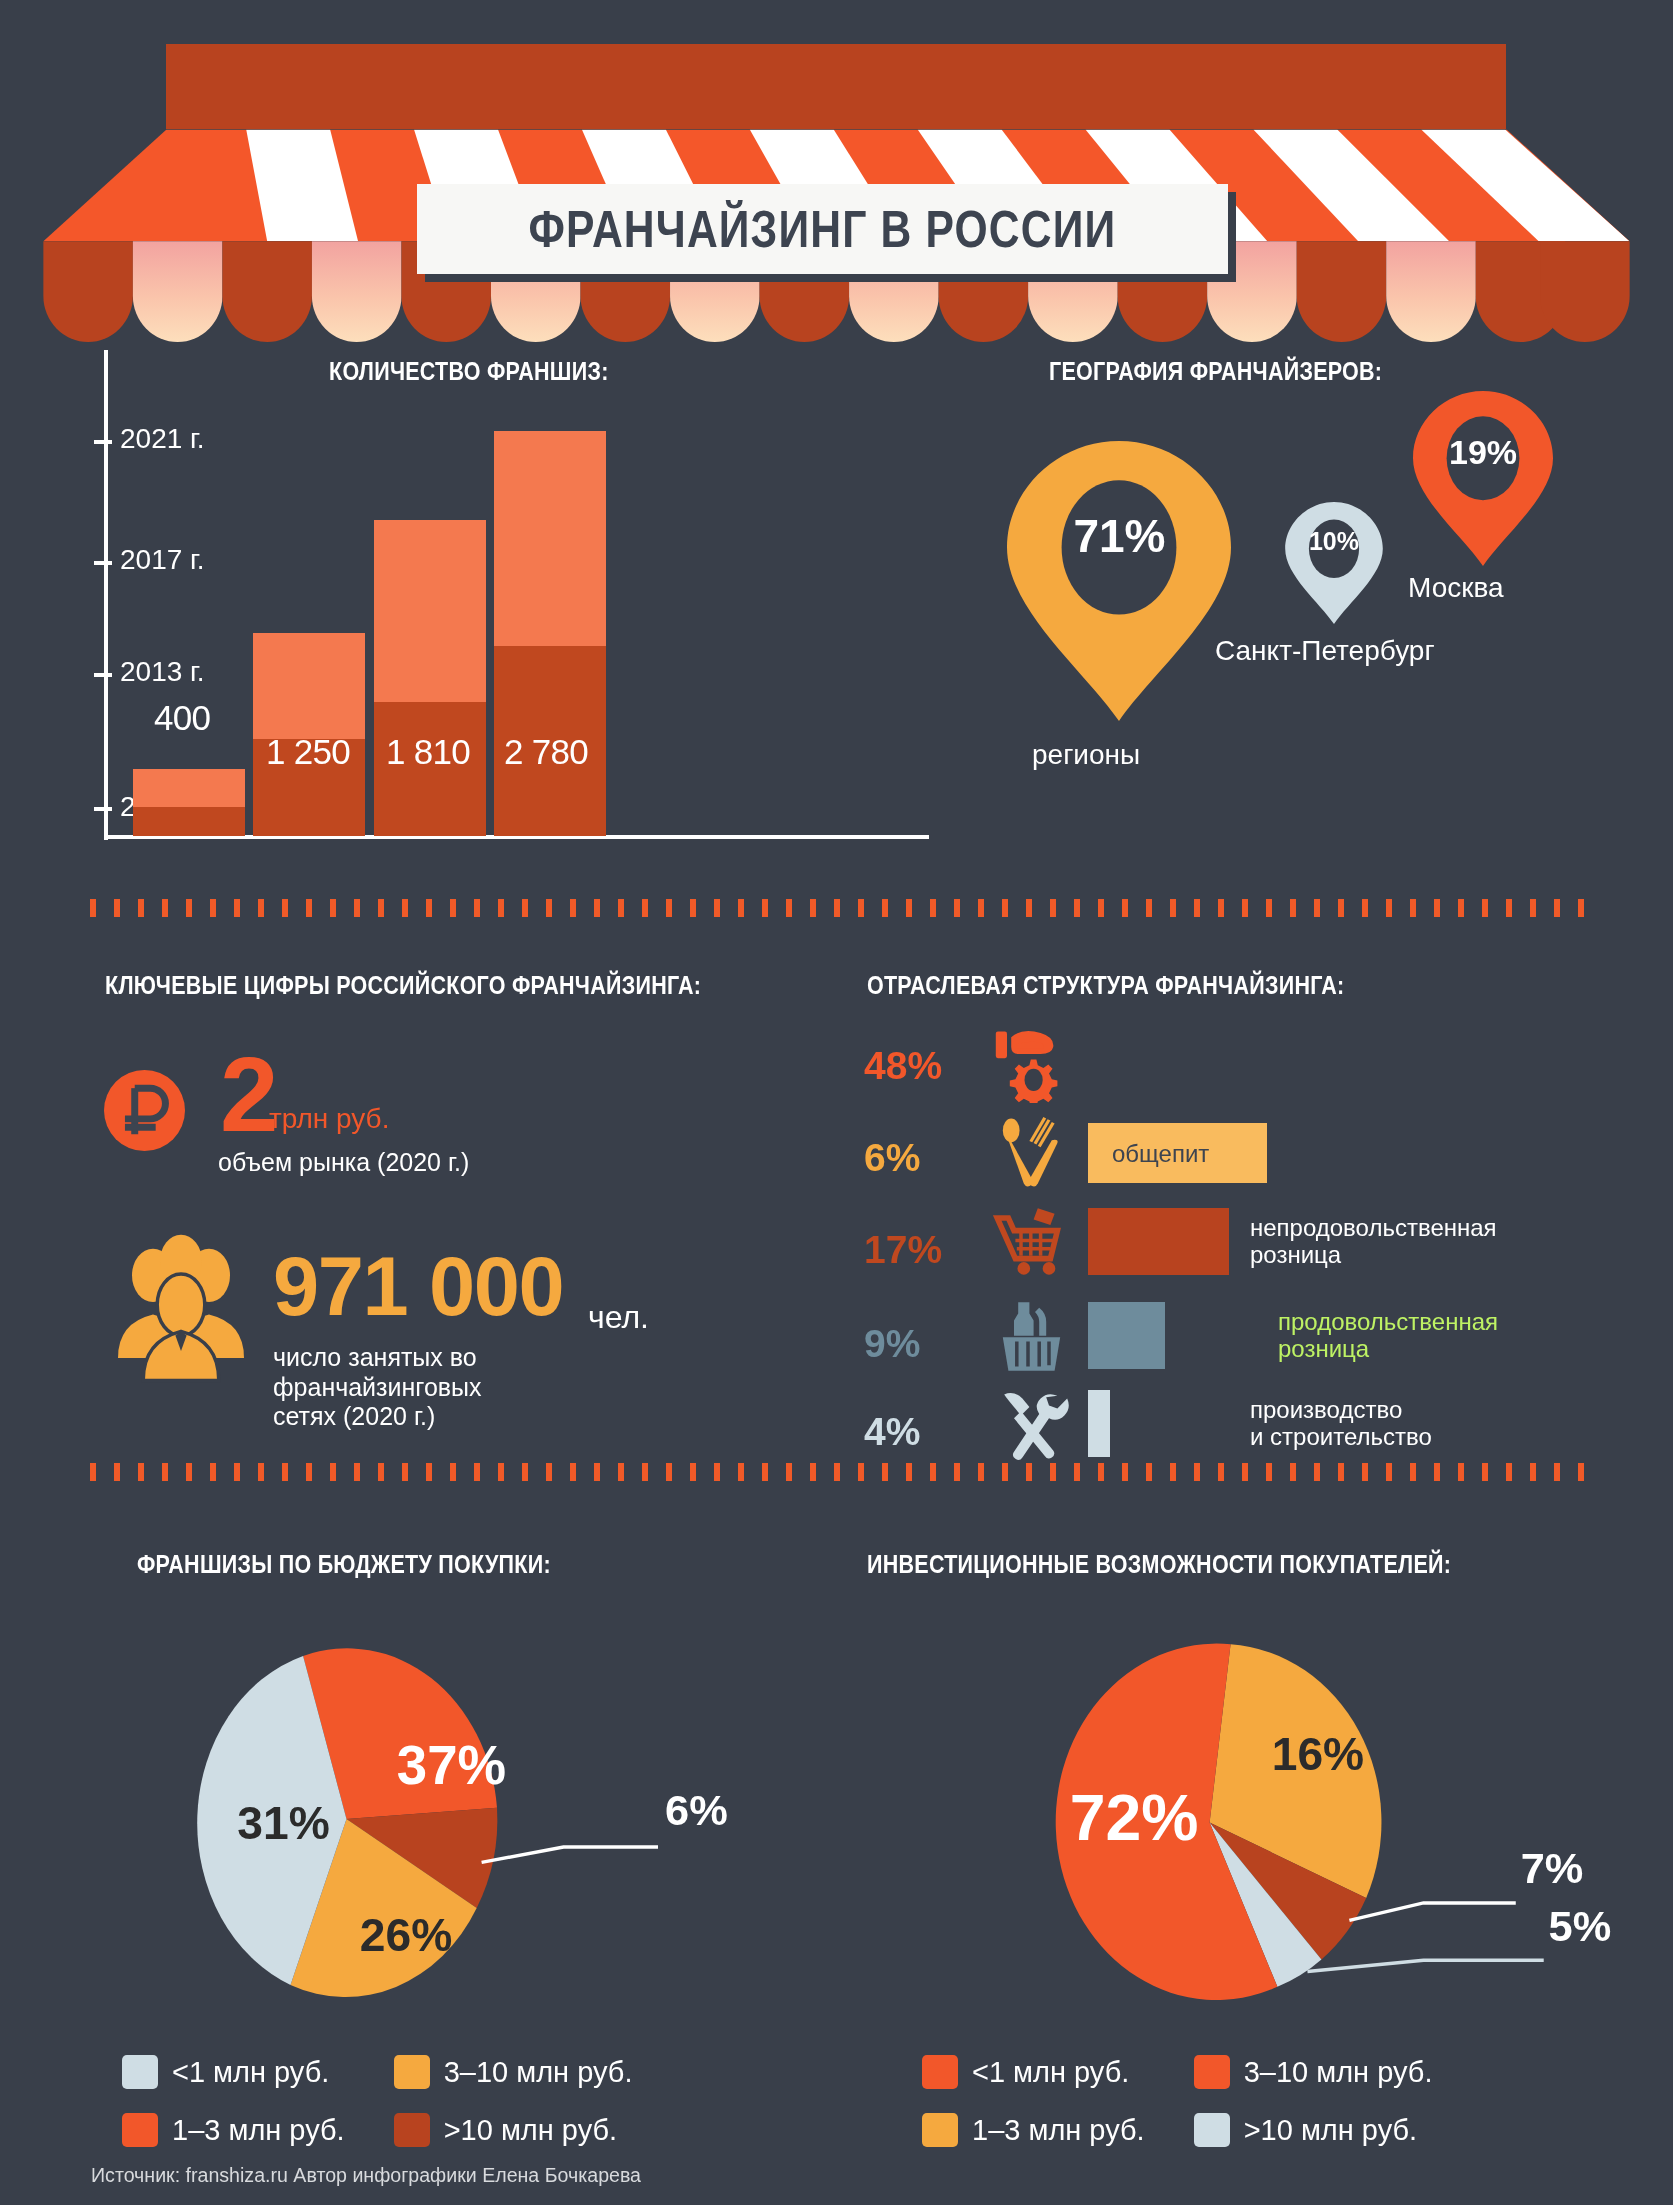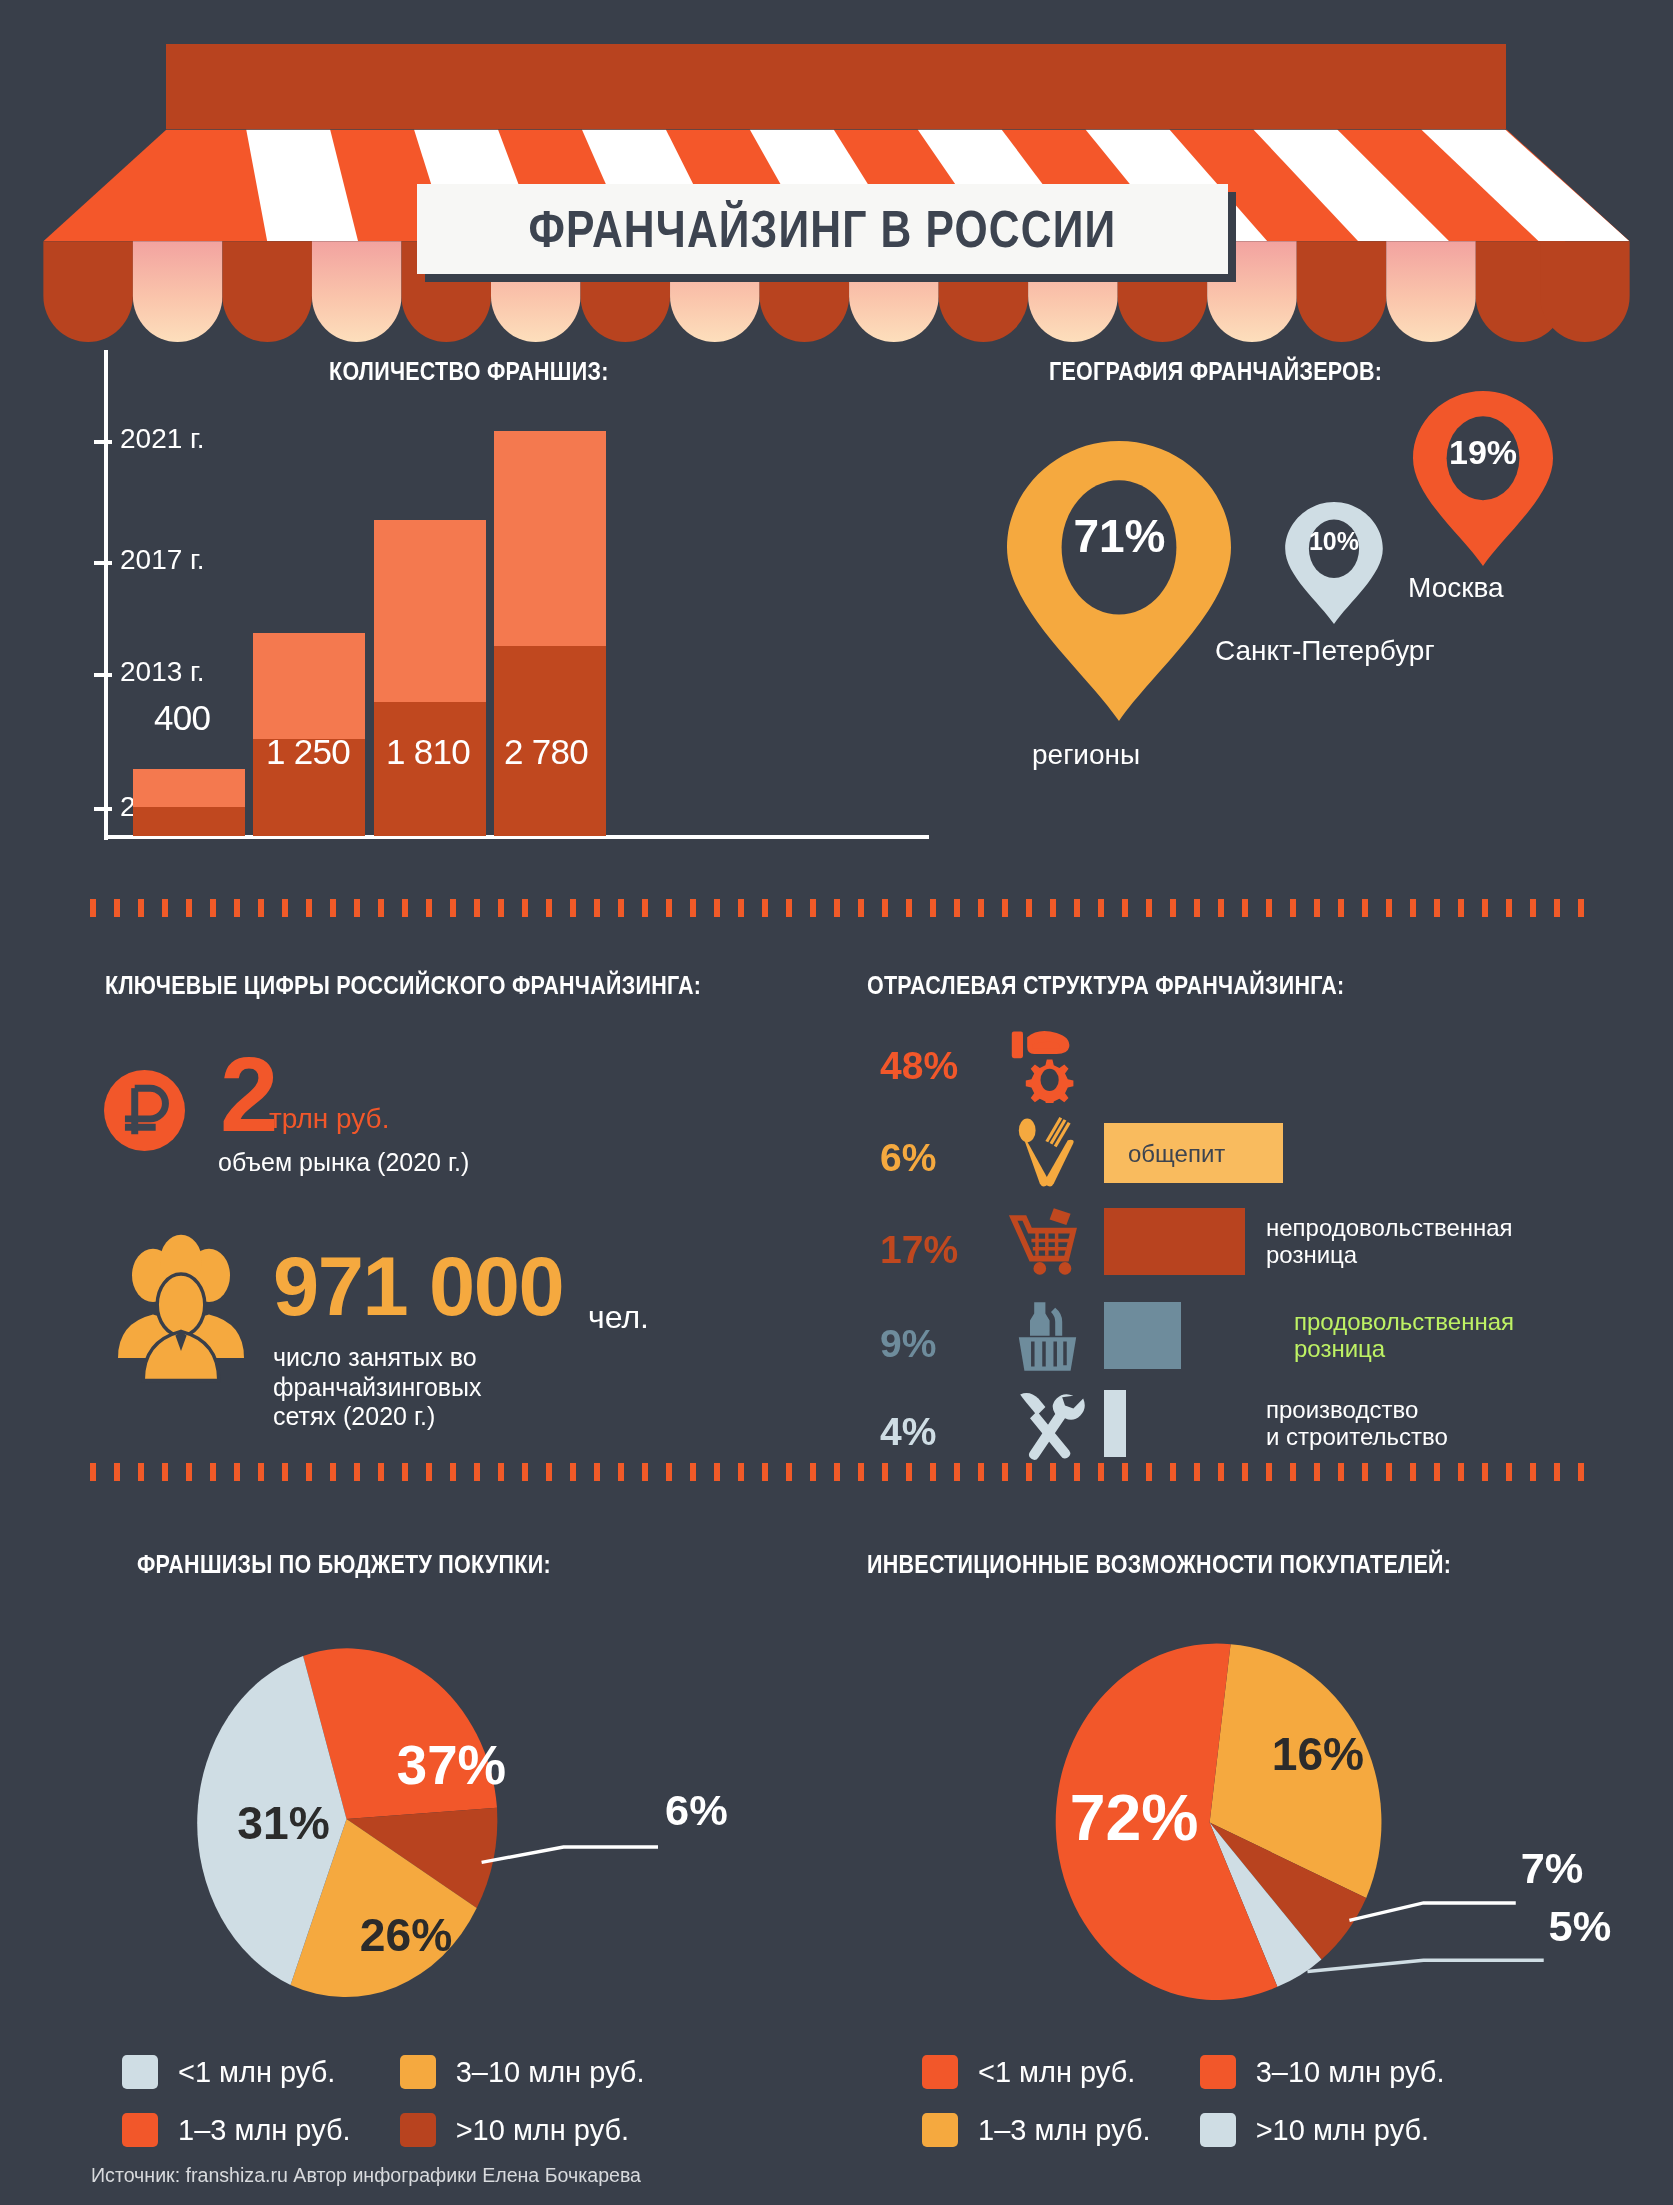--- a/index.html
+++ b/index.html
@@ -63,33 +63,33 @@
   }
 
   
   .keyfig{position:absolute;left:98px;top:965px;width:741px;height:490px;}
   .bignum{position:absolute;font-weight:bold;line-height:1;}
   .unit{position:absolute;font-size:28px;white-space:nowrap;}
   .caption{position:absolute;font-size:25px;color:#ffffff;line-height:1.18;}
 
   
   .industry{position:absolute;left:864px;top:965px;width:790px;height:490px;}
-  .ind-row{position:absolute;left:16px;height:77px;}
+  .ind-row{position:absolute;left:0;height:77px;}
   .ind-pct{position:absolute;left:0;font-weight:bold;font-size:39px;white-space:nowrap;}
   .ind-icon{position:absolute;left:129px;}
   .ind-bar{position:absolute;left:224px;}
   .ind-bar-label{position:absolute;font-size:24px;white-space:nowrap;}
   .ind-out-label{position:absolute;font-size:24px;line-height:1.12;white-space:nowrap;}
 
   
   .piewrap{position:absolute;}
 
   
   .legend{position:absolute;display:grid;grid-template-columns:auto auto;gap:24px 49px;}
-  .leg-item{display:flex;align-items:center;gap:20px;}
+  .leg-item{display:flex;align-items:center;gap:14px;}
   .leg-sw{width:36px;height:34px;border-radius:4.9px;flex:0 0 auto;}
   .leg-tx{font-size:29px;color:#ffffff;white-space:nowrap;}
 
   .source{position:absolute;left:91px;top:2164px;font-size:19.6px;color:#d8dadd;white-space:nowrap;}
 </style>
 </head>
 <body>
 
 <div class="page">
 

